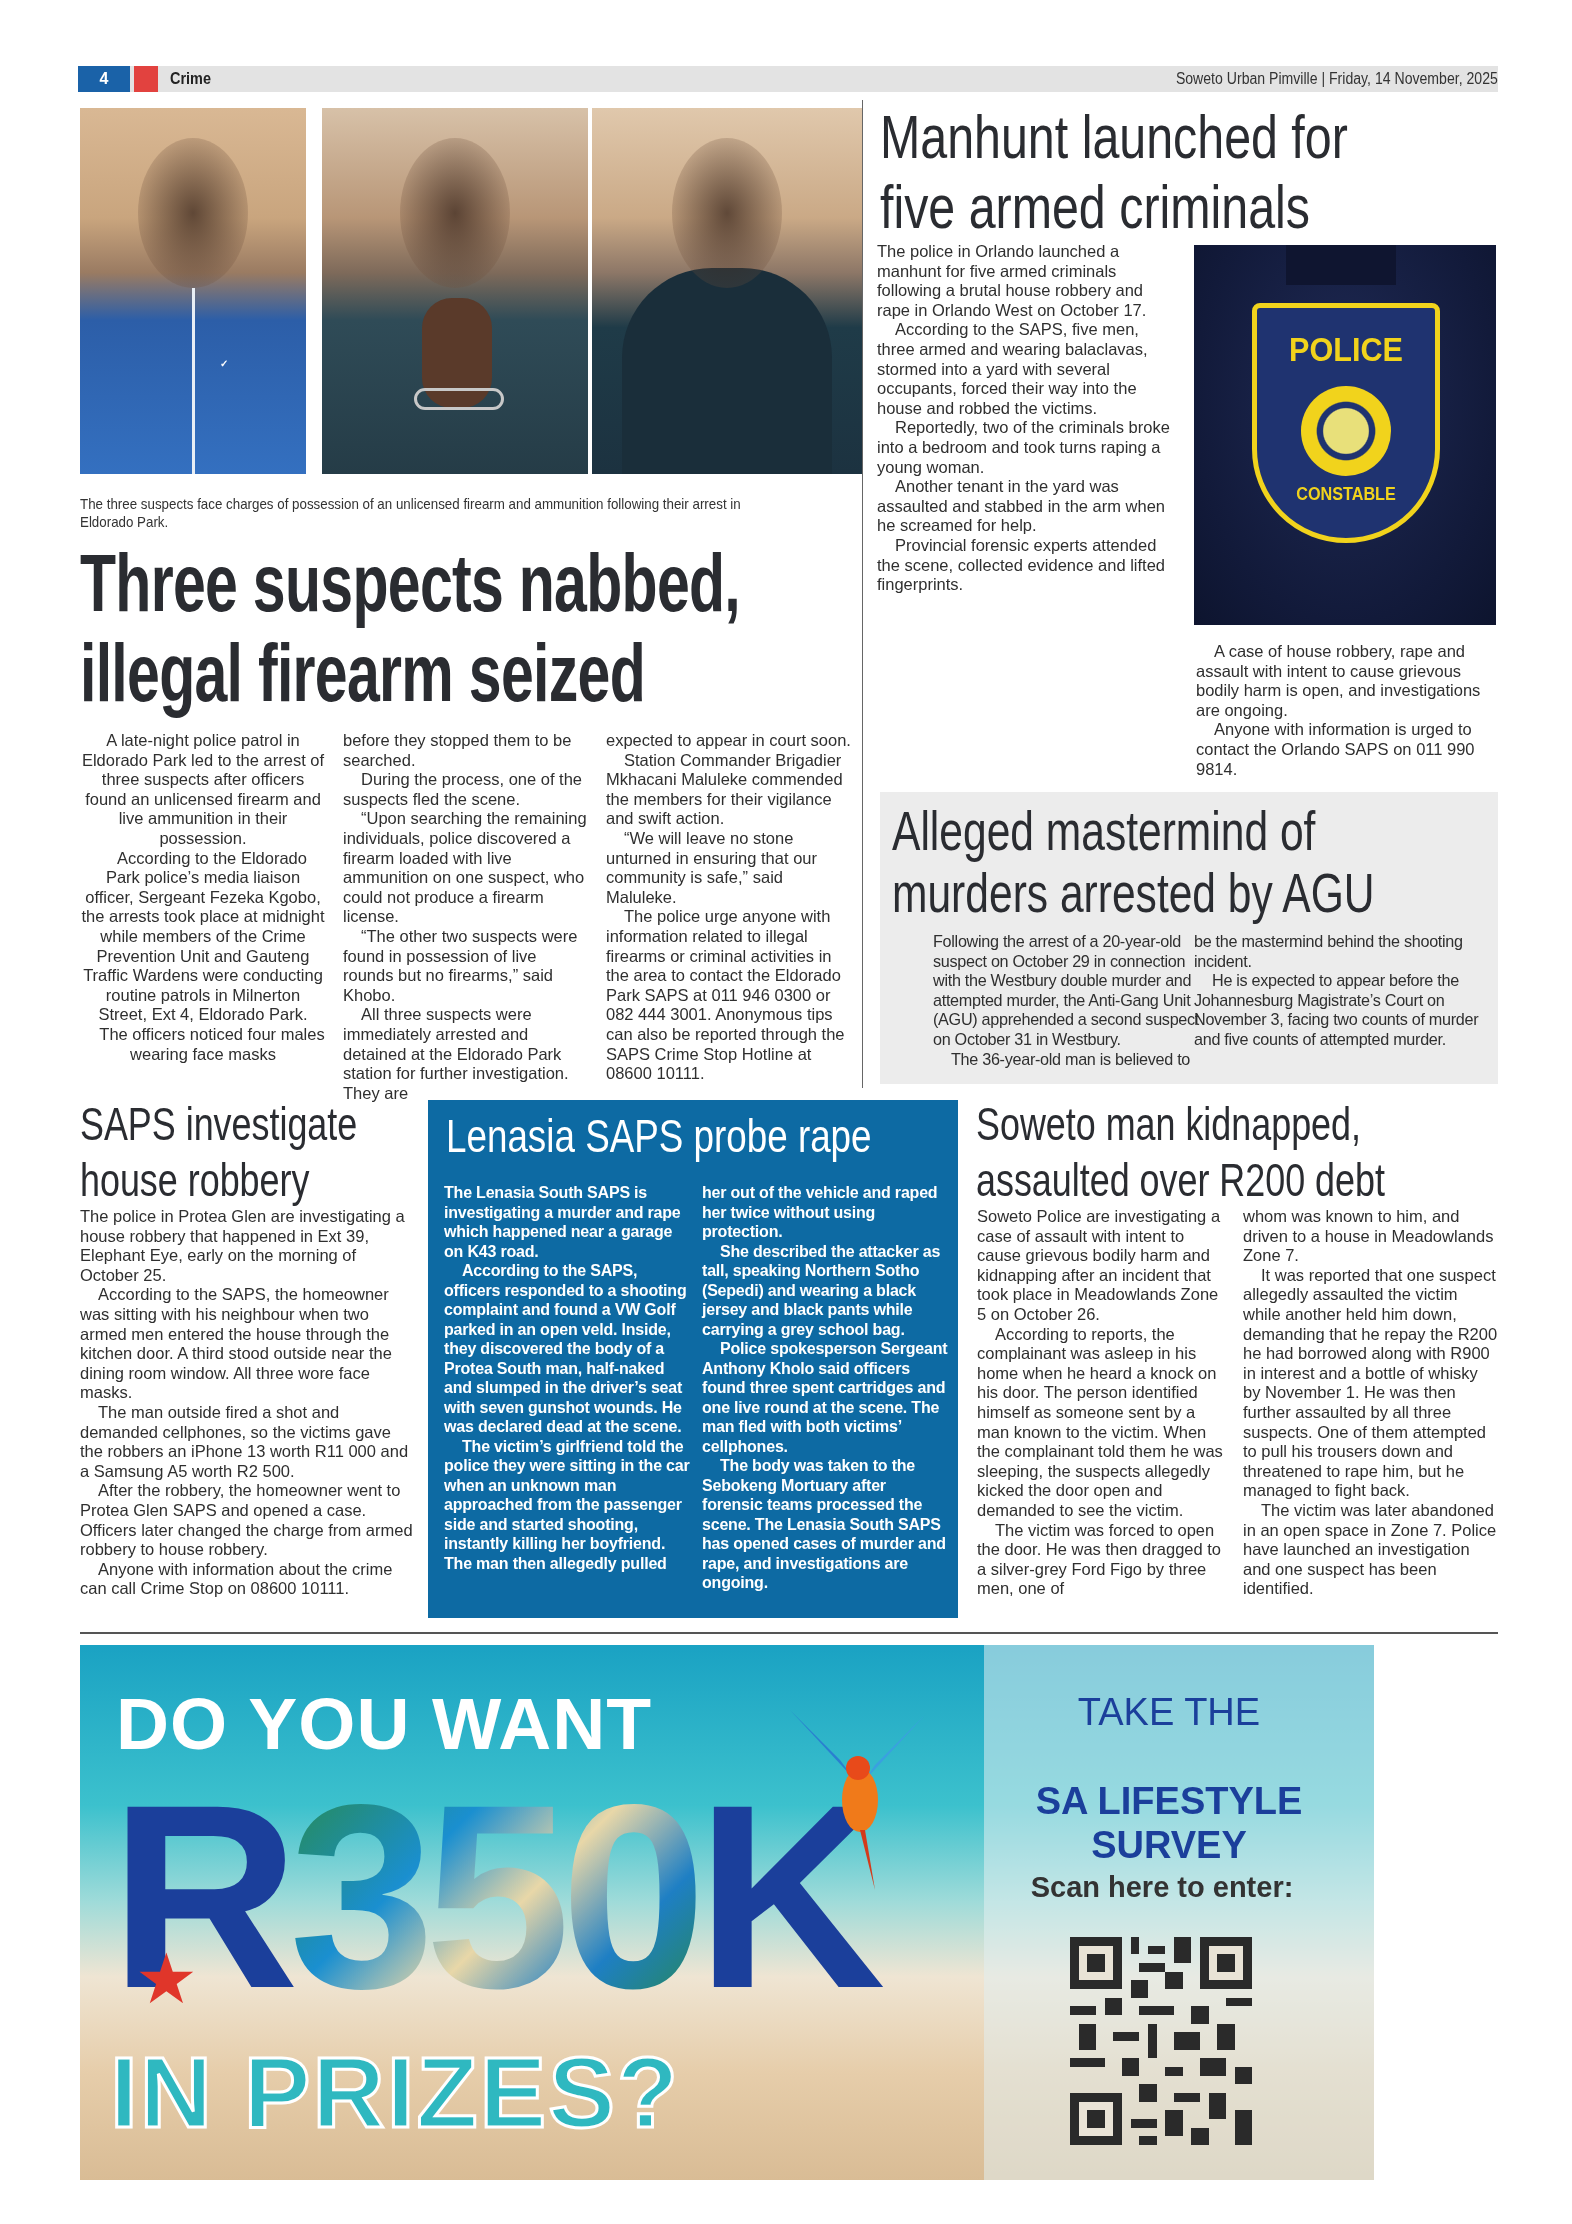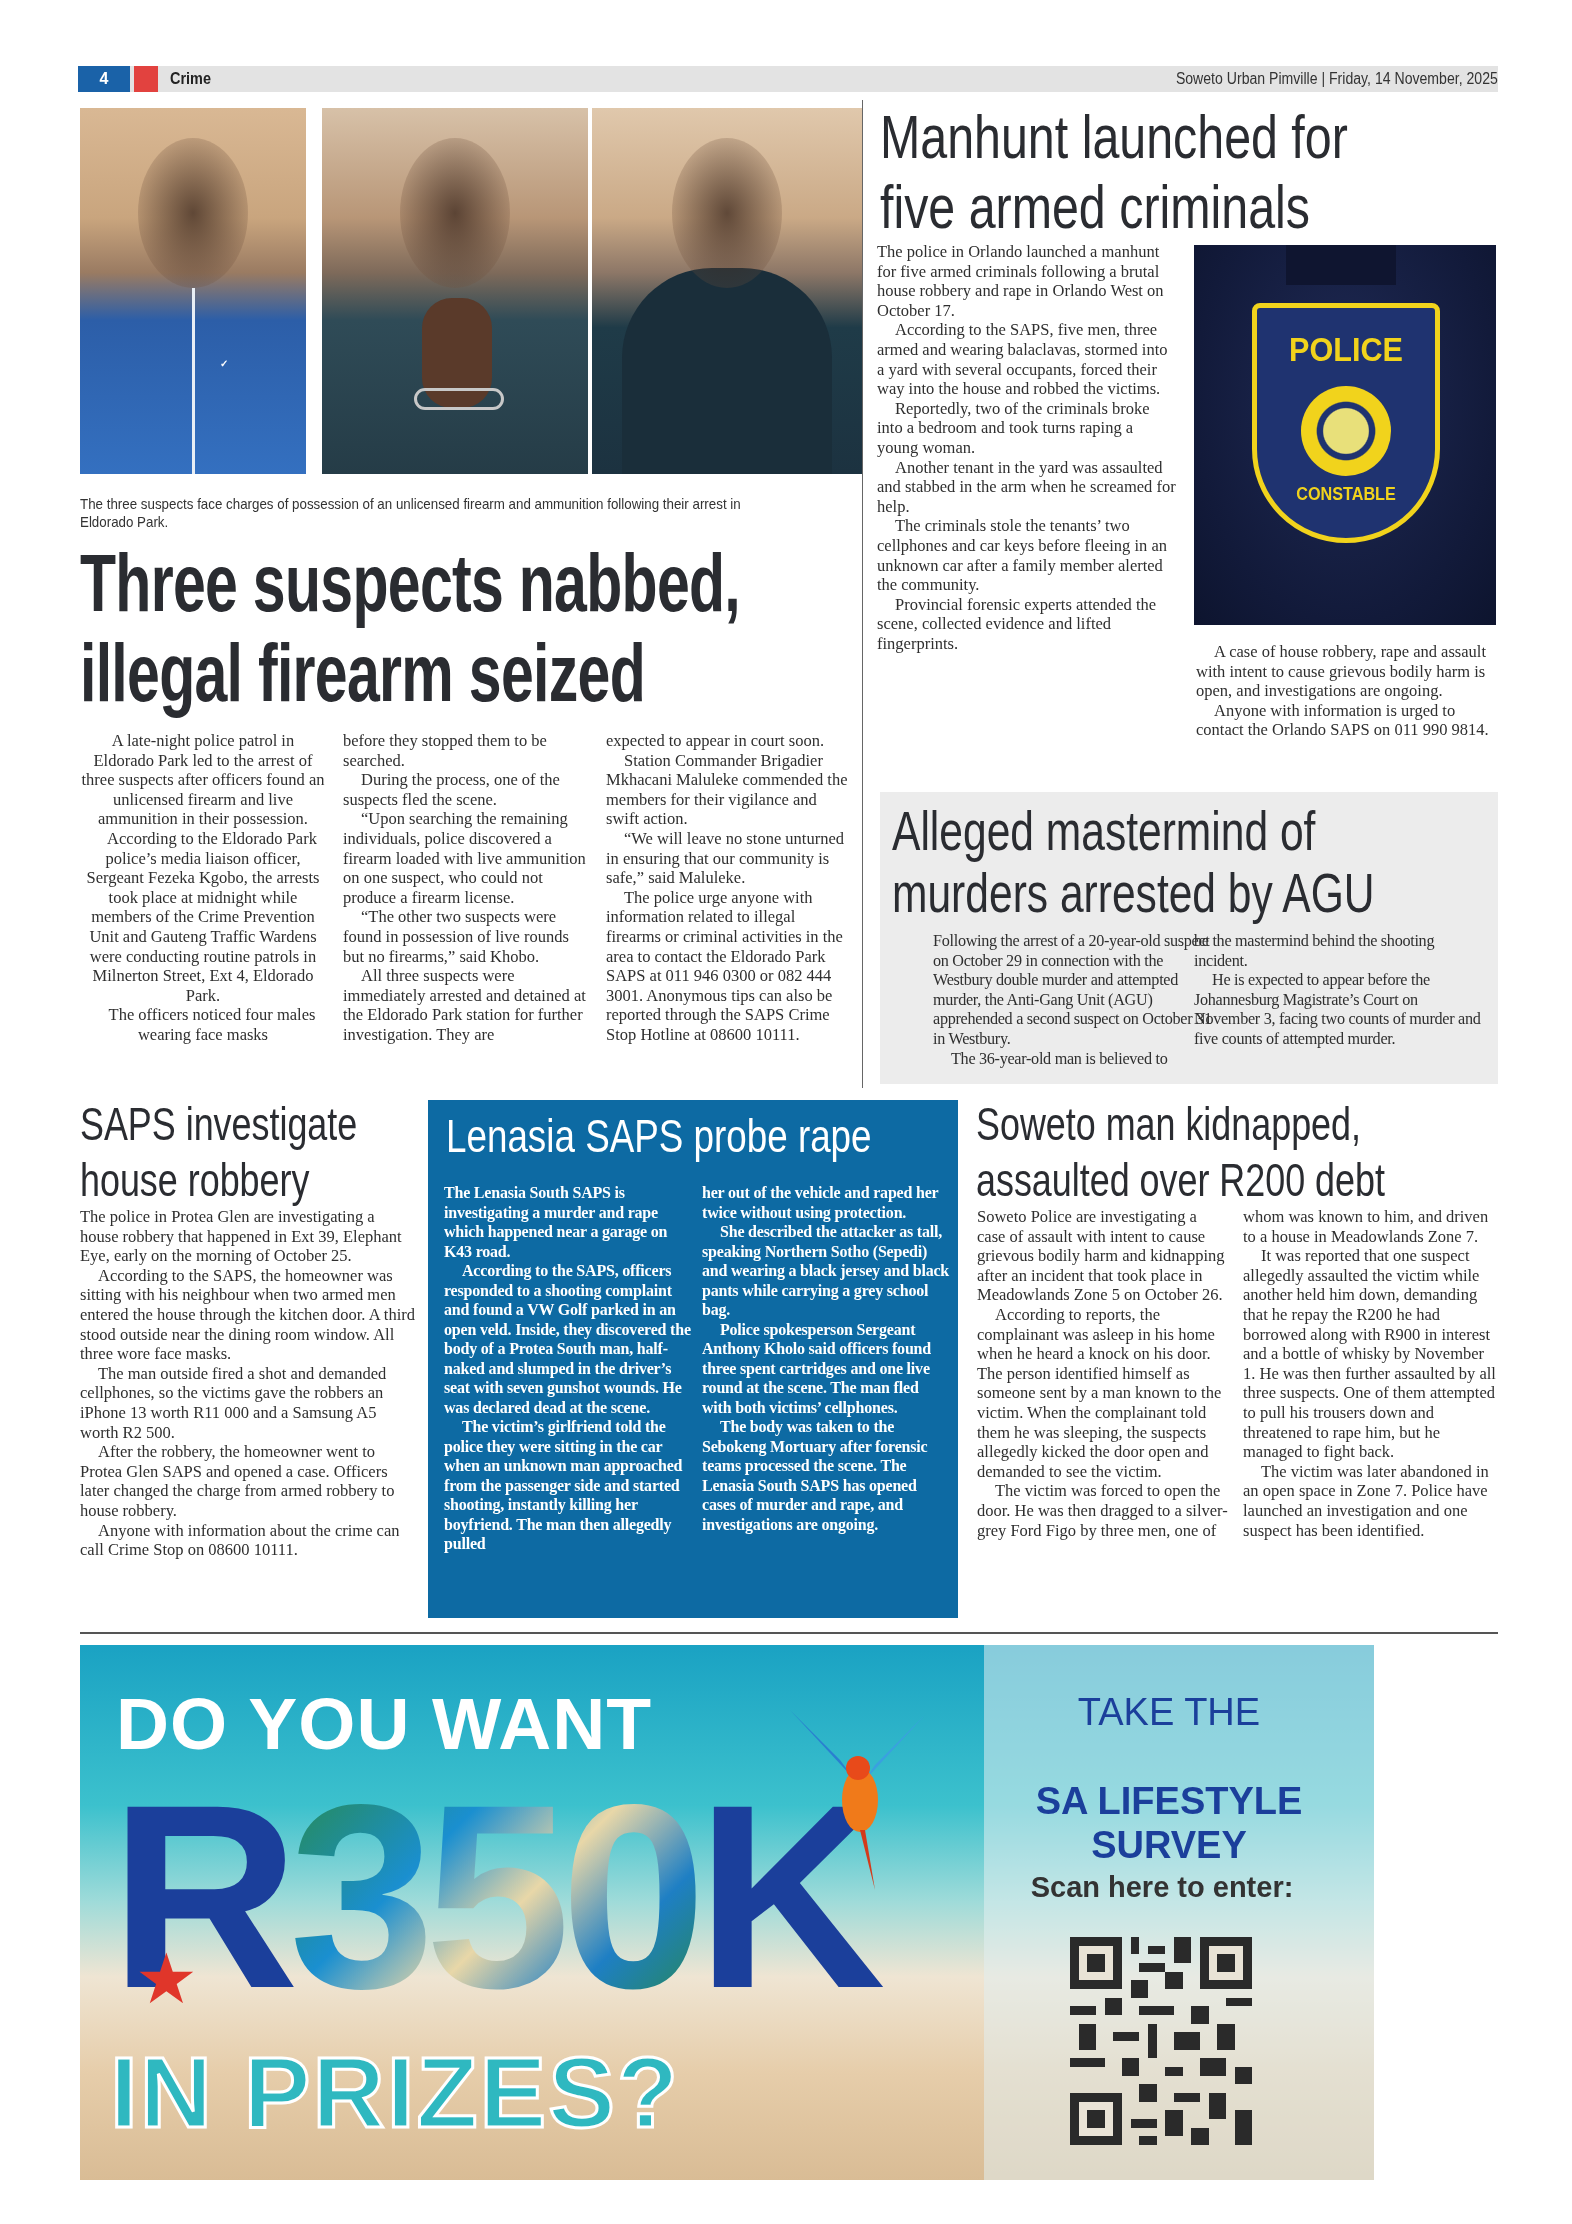--- a/index.html
+++ b/index.html
@@ -29,21 +29,21 @@
     .zip { position: absolute; left: 112px; top: 180px; width: 3px; height: 186px; background: #e8eef5; }
     .hands { position: absolute; left: 100px; top: 190px; width: 70px; height: 110px; border-radius: 30px; background: #5a3a2a; }
     .cuffs { position: absolute; left: 92px; top: 280px; width: 90px; height: 22px; border: 3px solid #c8c8c8; border-radius: 12px; }
     .hood { position: absolute; left: 30px; top: 160px; width: 210px; height: 206px; border-radius: 90px 90px 0 0; background: #1a2e3a; }
 
     .photo-caption { left: 80px; top: 495px; width: 770px; font-family: "Liberation Sans", sans-serif; font-size: 14.5px; line-height: 18px; color: #333; transform: scaleX(0.92); transform-origin: left top; }
 
     .headline-main { left: 80px; top: 538px; width: 780px; font-family: "Liberation Sans", sans-serif; font-weight: bold; font-size: 82px; line-height: 90px;
       color: #2a2c31; transform: scaleX(0.72); transform-origin: left top; white-space: nowrap; letter-spacing: -1px; }
 
-    .body-text { font-family: Liberation Serif, serif; font-size: 16.5px; line-height: 19.6px; color: #2f2f2f; }
+    .body-text { font-family: Liberation Sans, sans-serif; font-size: 16.5px; line-height: 19.6px; color: #2f2f2f; }
     .body-text p { text-indent: 18px; }
     .body-text p.first { text-indent: 0; }
 
     .col { position: absolute; }
 
     .vrule { position: absolute; width: 1px; background: #666; }
 
     
     .manhunt-title { left: 880px; top: 102px; font-family: "Liberation Sans", sans-serif; font-size: 62px; line-height: 70px; color: #2a2c31;
       transform: scaleX(0.78); transform-origin: left top; white-space: nowrap; }
@@ -140,21 +140,20 @@
 
 <div class="abs manhunt-title">
   <div>Manhunt launched for</div>
   <div>five armed criminals</div>
 </div>
 <div class="col body-text" style="left:877px; top:242px; width:300px;">
   <p class="first">The police in Orlando launched a manhunt for five armed criminals following a brutal house robbery and rape in Orlando West on October 17.</p>
   <p>According to the SAPS, five men, three armed and wearing balaclavas, stormed into a yard with several occupants, forced their way into the house and robbed the victims.</p>
   <p>Reportedly, two of the criminals broke into a bedroom and took turns raping a young woman.</p>
   <p>Another tenant in the yard was assaulted and stabbed in the arm when he screamed for help.</p>
-  <p>The criminals stole the tenants’ two cellphones and car keys before fleeing in an unknown car after a family member alerted the community.</p>
   <p>Provincial forensic experts attended the scene, collected evidence and lifted fingerprints.</p>
 </div>
 <div class="abs badge-photo">
   <div class="badge-strap"></div>
   <div class="badge-shield">
     <div class="badge-police">POLICE</div>
     <div class="badge-star"></div>
     <div class="badge-constable">CONSTABLE</div>
   </div>
 </div>

